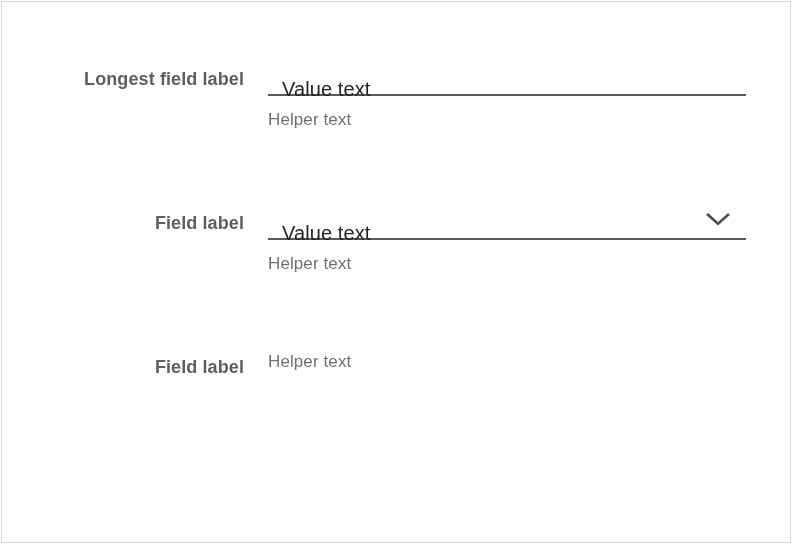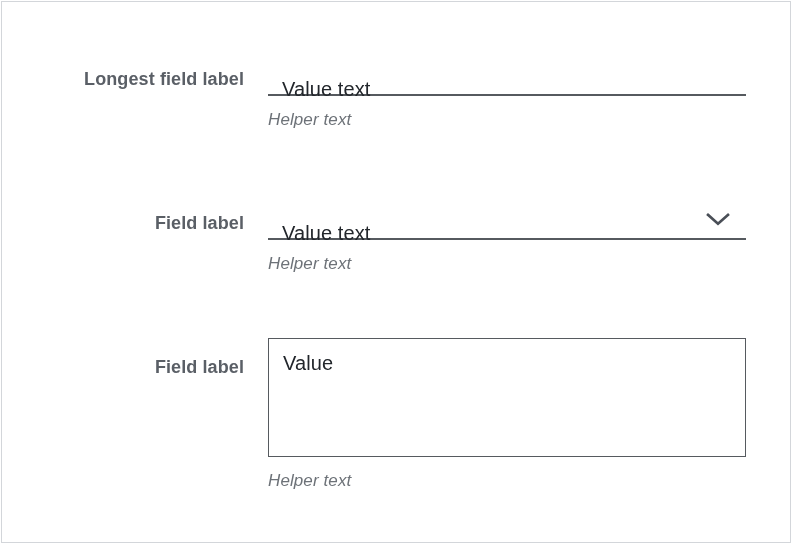--- a/index.html
+++ b/index.html
@@ -121,21 +121,20 @@
     font-weight: 400;
     letter-spacing: 0.1px;
     padding: 12px 0 0 14px;
     white-space: nowrap;
   }
 
   
   .helper-text {
     color: #6d7278;
     font-size: 17px;
-    font-style: italic;
     line-height: 20px;
     letter-spacing: 0.1px;
     white-space: nowrap;
   }
 
   
   #group-1 { left: 0;  top: 56px;  width: 792px; }
   #group-1 .field-label  { top: 10px; }
   #group-1 .control-col  { top: 0; }
   #group-1 .helper-text  { margin-top: 14px; }
@@ -181,22 +180,19 @@
             </span>
           </div>
           <div class="helper-text">Helper text</div>
         </div>
       </div>
 
       <div class="field-row" id="group-3">
         <div class="field-label">Field label</div>
 
         <div class="control-col">
-          <div class="textarea-control">
-            <div class="textarea-value" title="Value">Value</div>
-          </div>
           <div class="helper-text">Helper text</div>
         </div>
       </div>
 
     </div>
   </div>
 </div>
 
 </body></html>

